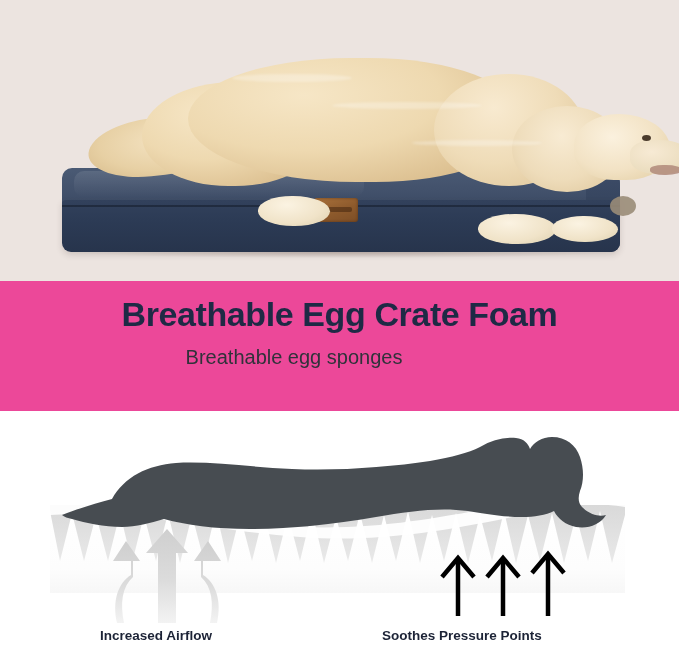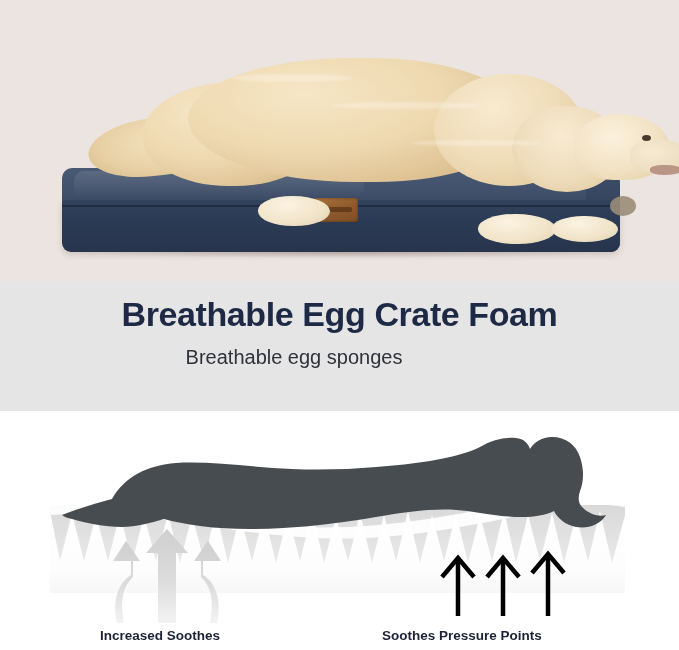--- a/index.html
+++ b/index.html
@@ -195,21 +195,21 @@
     border-radius: 50%;
     filter: blur(1px);
   }
 
   
   #headline-block {
     position: absolute;
     left: 0; top: 281px;
     width: 679px;
     height: 130px;
-    background: #e5e5e5;
+    background: #ec4899;
   }
   #title {
     position: absolute;
     left: 0; top: 14px;
     width: 679px;
     text-align: center;
     font-size: 34px;
     font-weight: bold;
     letter-spacing: -0.4px;
     color: #1e2a45;
@@ -385,16 +385,16 @@
           <polyline points="487,166 503,147 519,166" stroke-width="4.5"></polyline>
         </g>
         <g>
           <line x1="548" y1="205" x2="548" y2="144"></line>
           <polyline points="532,162 548,143 564,162" stroke-width="4.5"></polyline>
         </g>
       </g>
     </svg>
   </div>
 
-  <div class="cap" id="cap-airflow">Increased Soothes</div>
+  <div class="cap" id="cap-airflow">Increased Airflow</div>
   <div class="cap" id="cap-pressure">Soothes Pressure Points</div>
 
 </div>
 
 </body></html>

